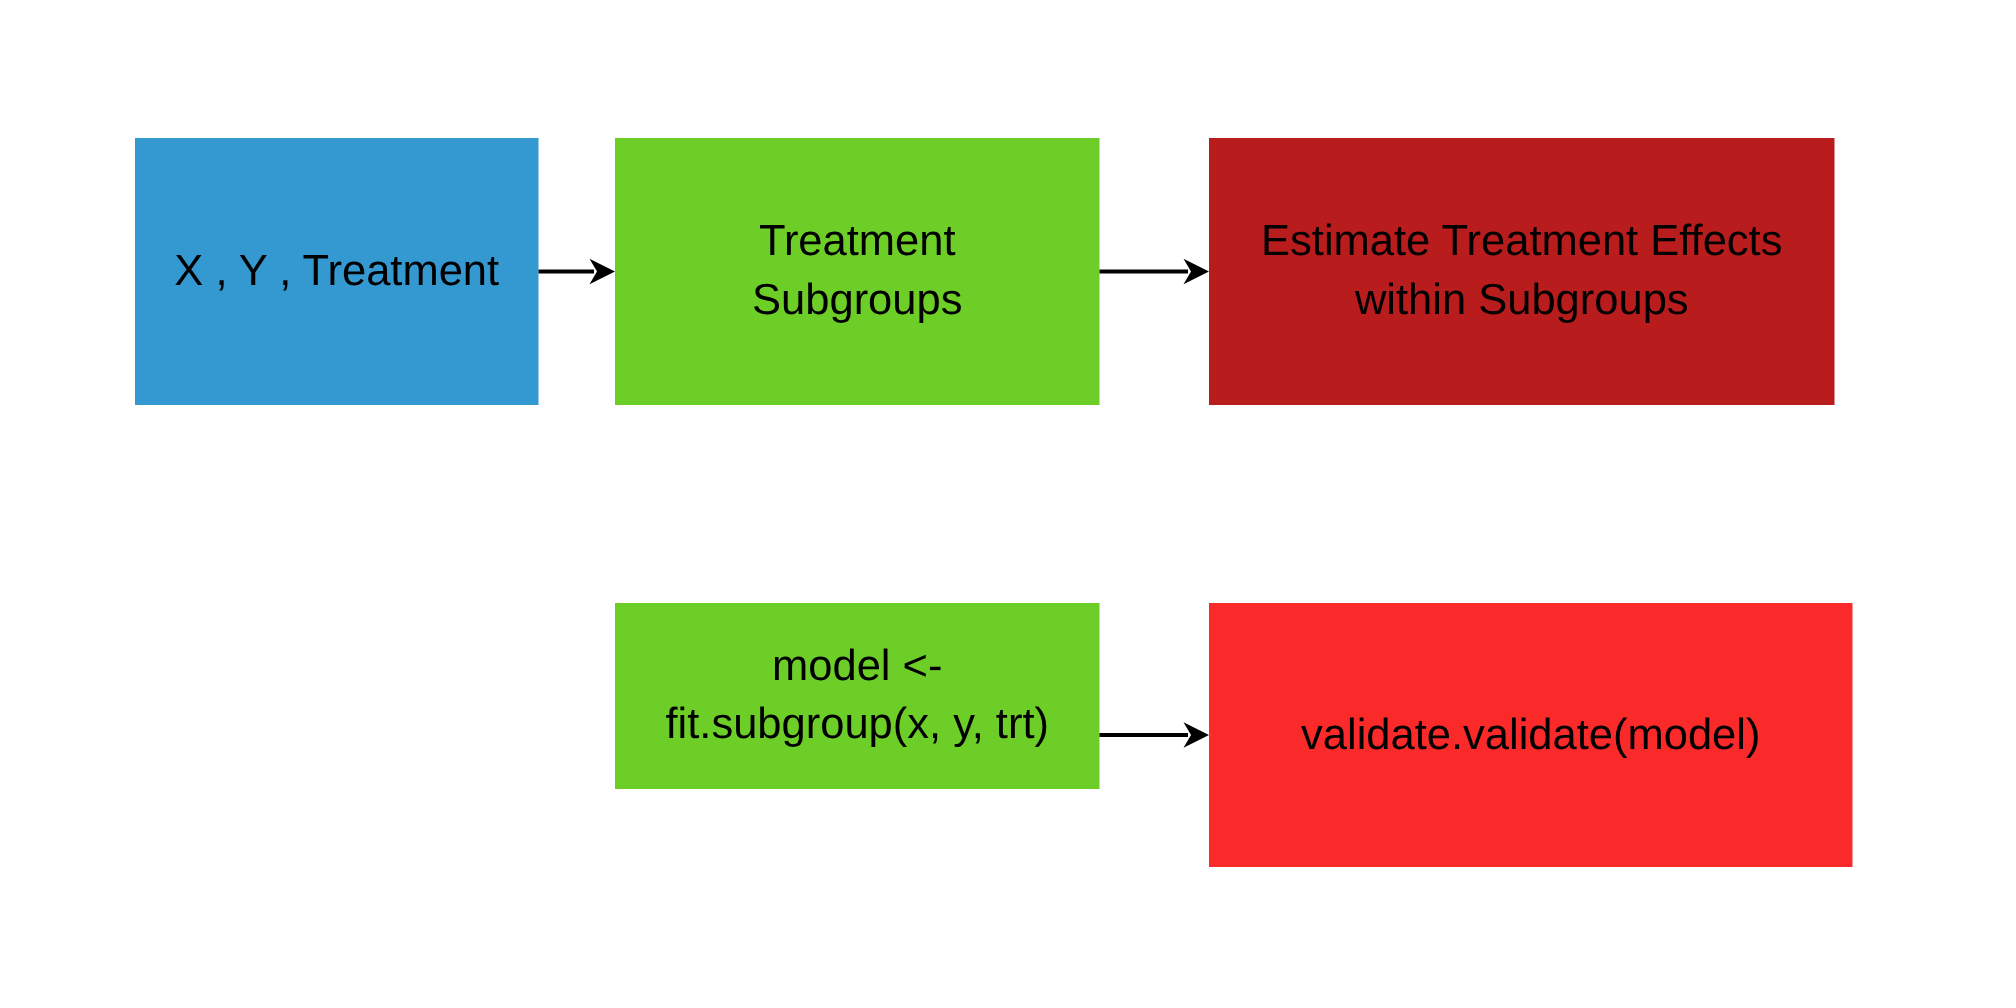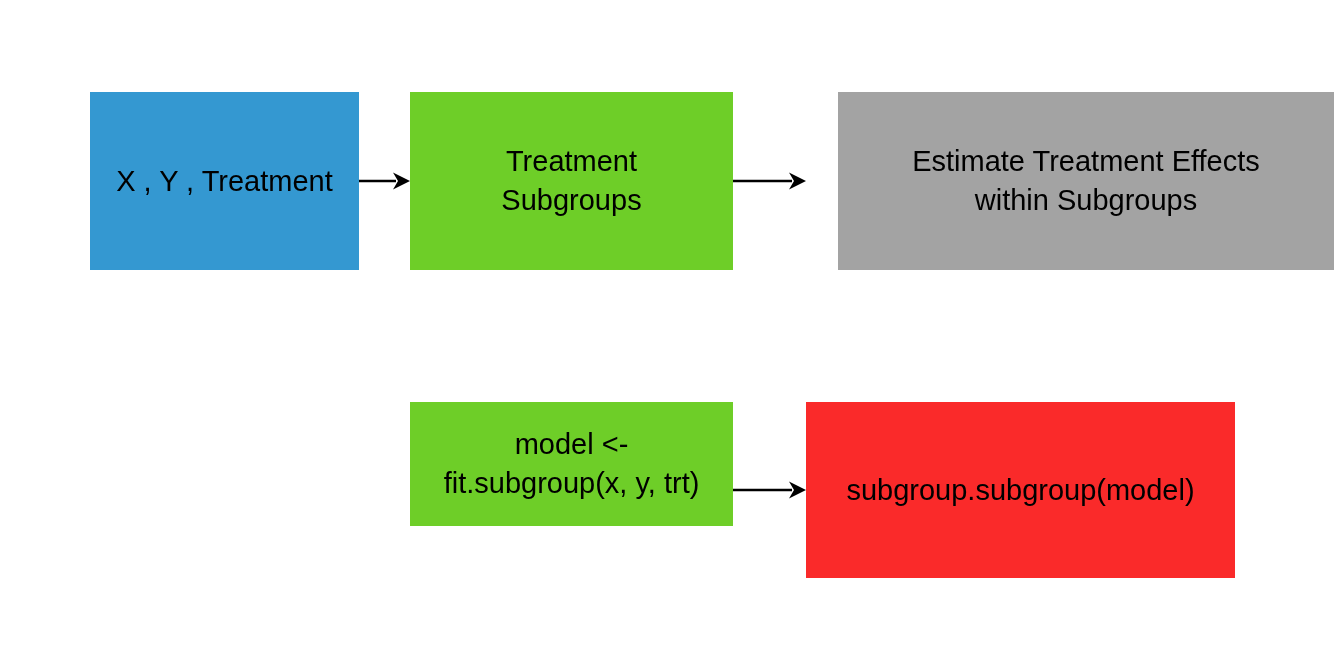--- a/index.html
+++ b/index.html
@@ -43,27 +43,27 @@
 </head>
 <body>
 
 <div id="canvas">
 
   <div class="node" id="node-data" style="left: 90px; top: 92px; width: 269px; height: 178px; background: rgb(52, 152, 209);">X , Y , Treatment</div>
 
   <div class="node" id="node-estimate-subgroups" style="left: 410px; top: 92px; width: 323px; height: 178px; background: rgb(110, 206, 40);">Treatment
 Subgroups</div>
 
-  <div class="node" id="node-estimate-effects" style="left: 838px; top: 92px; width: 496px; height: 178px; background: #a3a3a3;">Estimate Treatment Effects
+  <div class="node" id="node-estimate-effects" style="left: 806px; top: 92px; width: 417px; height: 178px; background: #b91c1c;">Estimate Treatment Effects
 within Subgroups</div>
 
   <div class="node" id="node-fit-subgroup" style="left: 410px; top: 402px; width: 323px; height: 124px; background: rgb(110, 206, 40);">model &lt;-
 fit.subgroup(x, y, trt)</div>
 
-  <div class="node" id="node-validate-subgroup" style="left: 806px; top: 402px; width: 429px; height: 176px; background: rgb(250, 42, 42);">subgroup.subgroup(model)</div>
+  <div class="node" id="node-validate-subgroup" style="left: 806px; top: 402px; width: 429px; height: 176px; background: rgb(250, 42, 42);">validate.validate(model)</div>
 
   <div class="edge" id="edge-0" style="left: 359px; top: 168px; width: 51px; height: 26px;">
       <svg width="51" height="26" viewBox="0 0 51 26">
         <line x1="0" y1="13" x2="37" y2="13" stroke="#000000" stroke-width="2.6"></line>
         <polygon points="51,13 34,4.5 39,13 34,21.5" fill="#000000"></polygon>
       </svg>
     </div>
   <div class="edge" id="edge-1" style="left: 733px; top: 168px; width: 73px; height: 26px;">
       <svg width="73" height="26" viewBox="0 0 73 26">
         <line x1="0" y1="13" x2="59" y2="13" stroke="#000000" stroke-width="2.6"></line>

